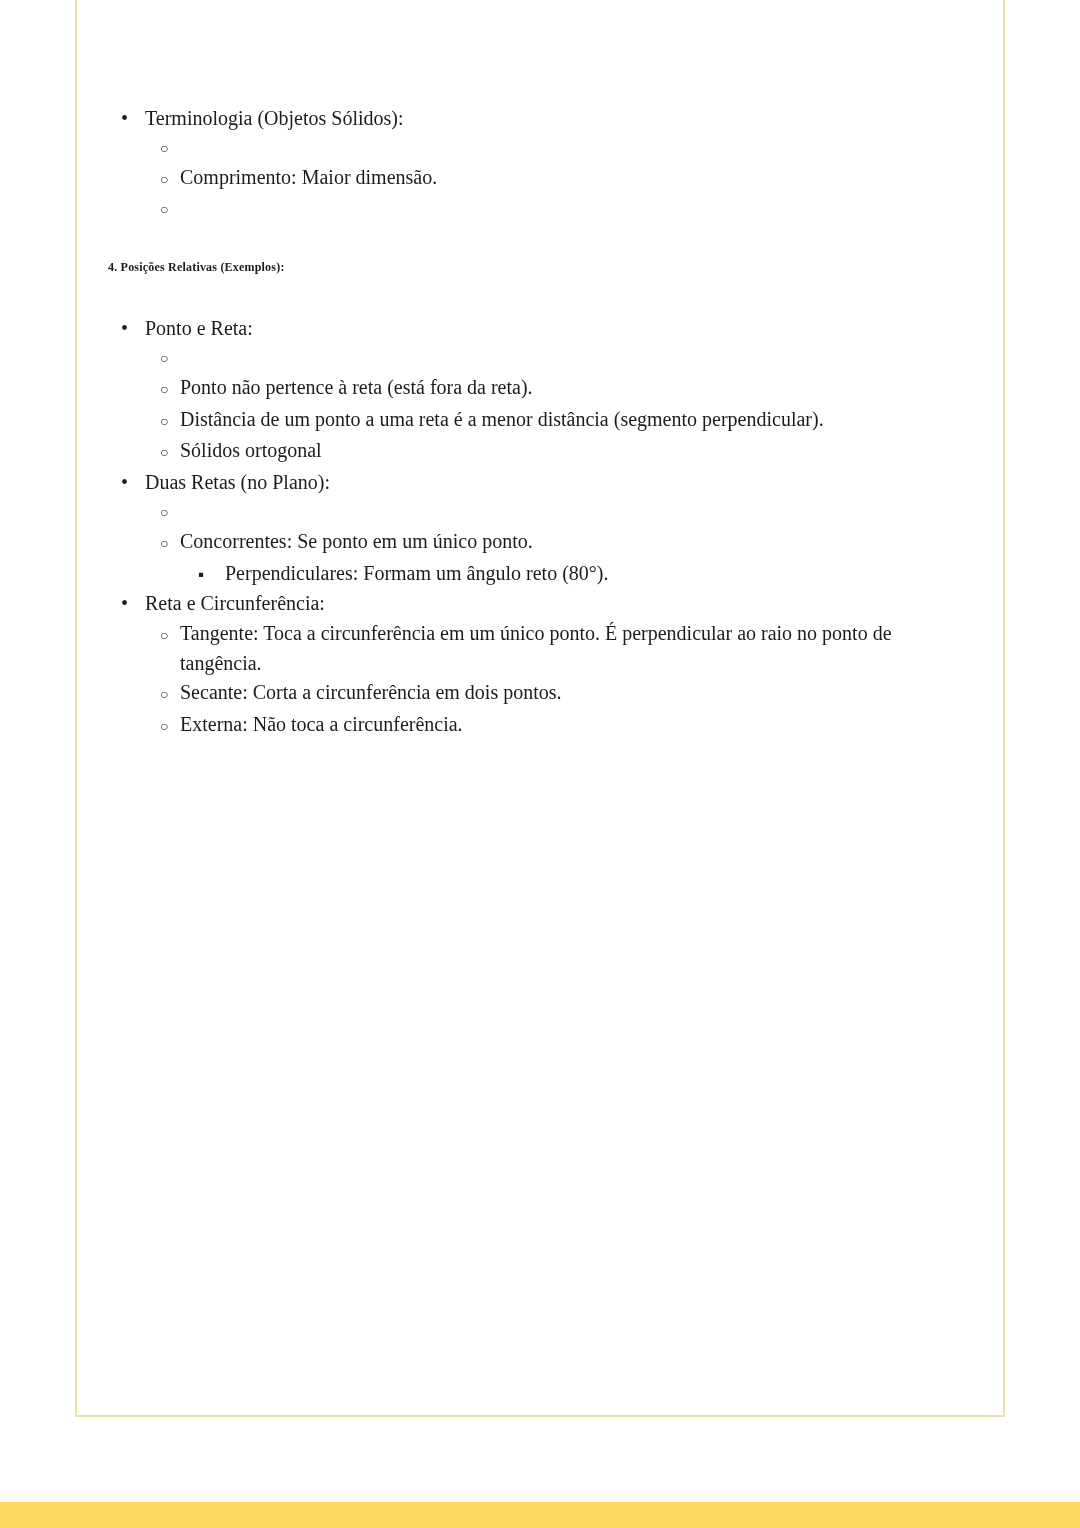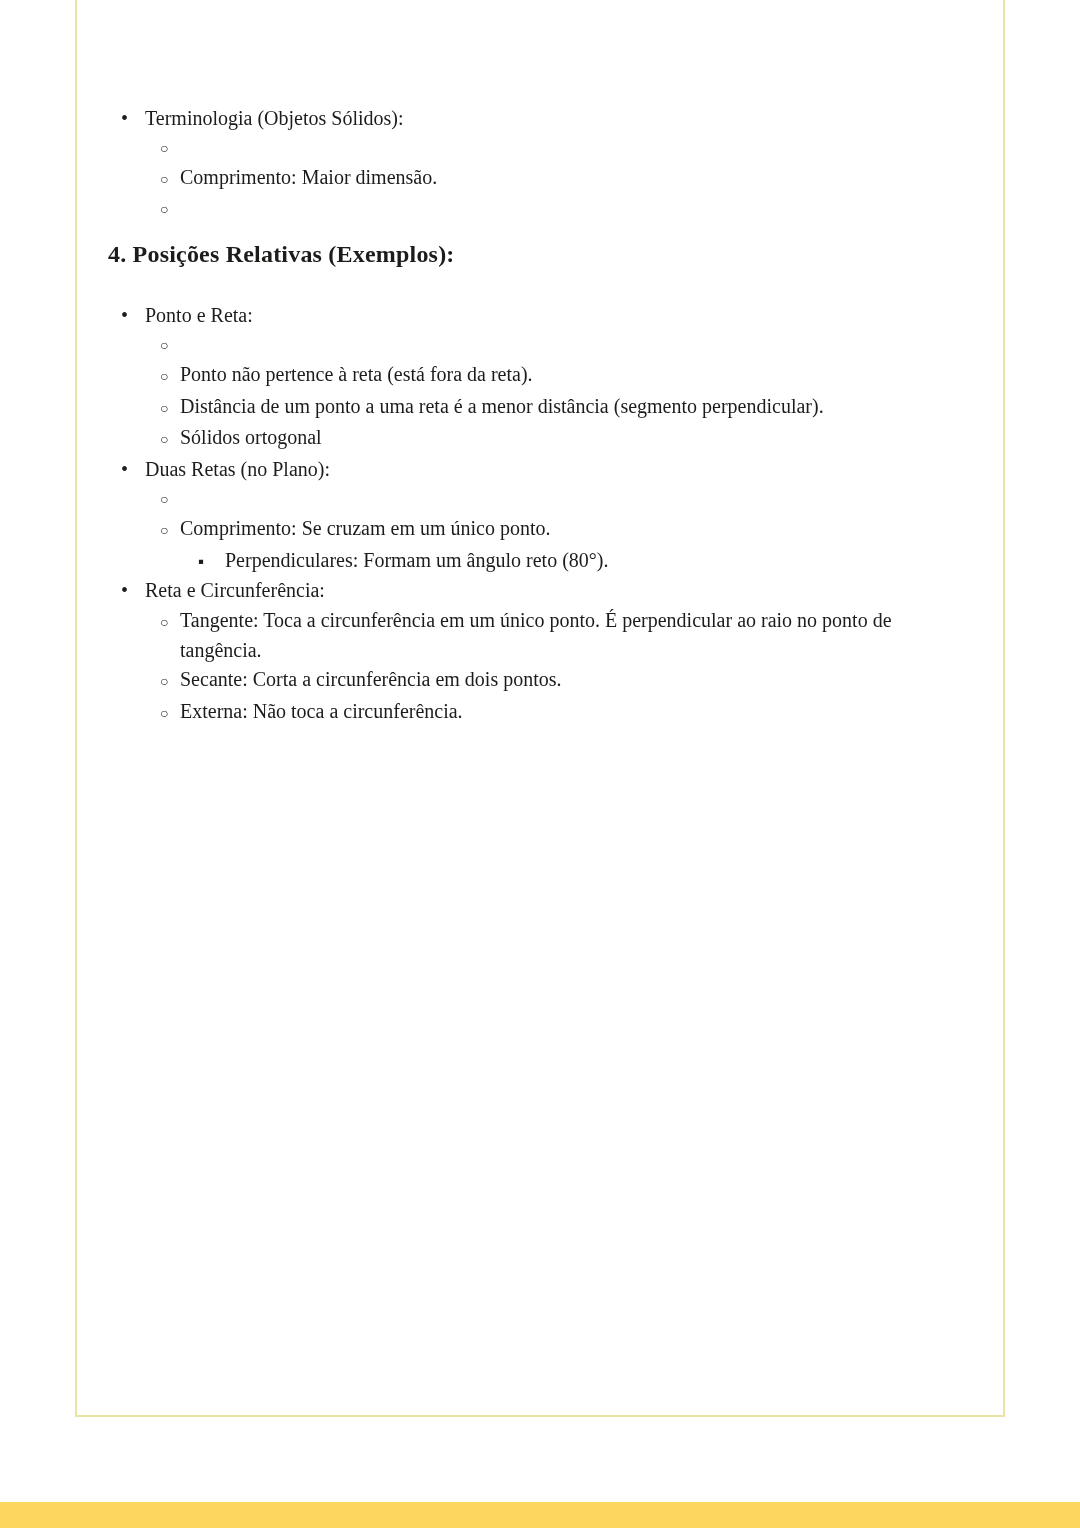--- a/index.html
+++ b/index.html
@@ -24,23 +24,23 @@
     border-bottom: 2px solid var(--frame-border);
     background: #ffffff;
   }
   .content {
     padding: 104px 25px 0 31px;
     font-size: 20px;
     line-height: 29.6px;
   }
   .heading {
     font-weight: 700;
-    font-size: 24px;
+    font-size: 12px;
     line-height: 29.6px;
-    margin-top: 16px;
+    margin-top: 29px;
     margin-bottom: 31px;
     letter-spacing: 0.2px;
   }
   .li {
     display: flex;
     align-items: baseline;
   }
   .mk { flex: none; color: var(--text); }
   .l1 { margin-left: 13px; }
   .l1 .mk { width: 24px; font-size: 20px; }
@@ -102,21 +102,21 @@
 
     <div class="li l1">
       <span class="mk">•</span>
       <span class="tx">Duas Retas (no Plano):</span>
     </div>
     <div class="li l2">
       <span class="mk">○</span>
     </div>
     <div class="li l2">
       <span class="mk">○</span>
-      <span class="tx">Comprimento: Se cruzam em um único ponto.</span>
+      <span class="tx">Concorrentes: Se ponto em um único ponto.</span>
     </div>
     <div class="li l3">
       <span class="mk">▪</span>
       <span class="tx">Perpendiculares: Formam um ângulo reto (80°).</span>
     </div>
 
     <div class="li l1">
       <span class="mk">•</span>
       <span class="tx">Reta e Circunferência:</span>
     </div>

